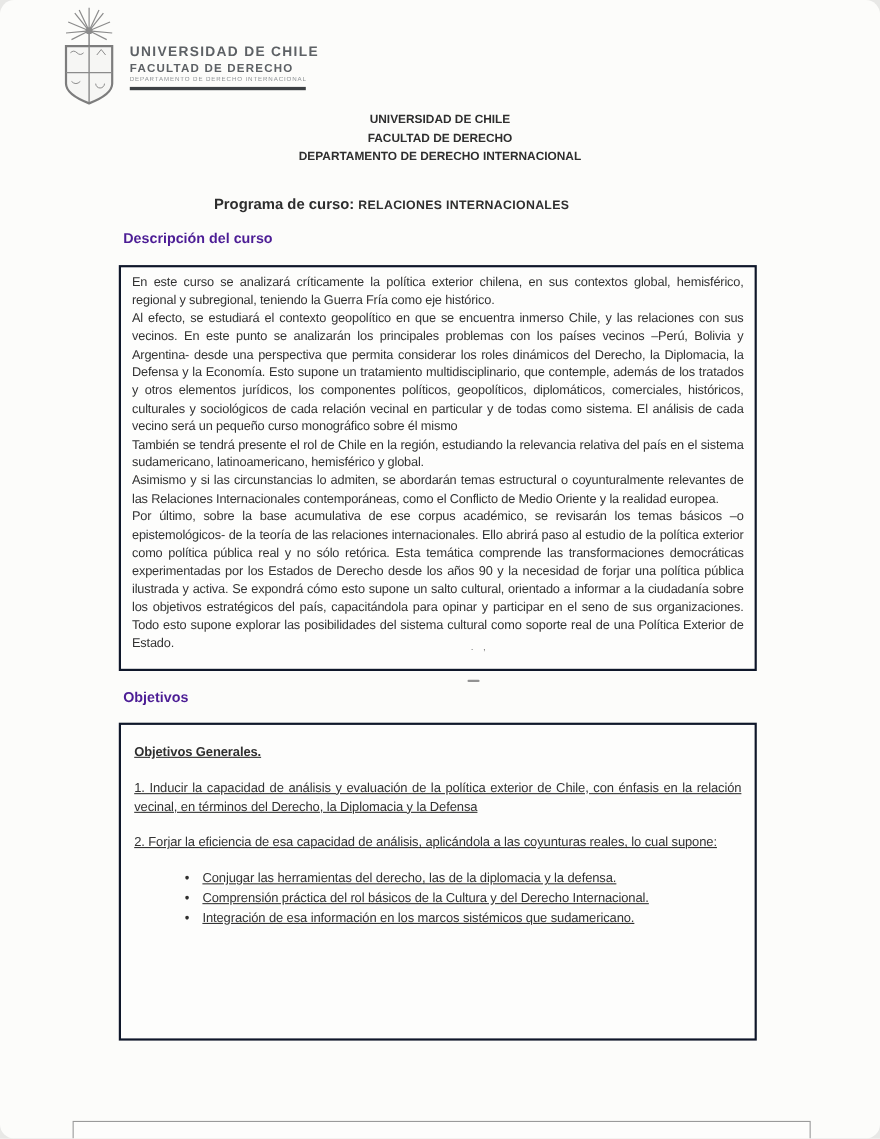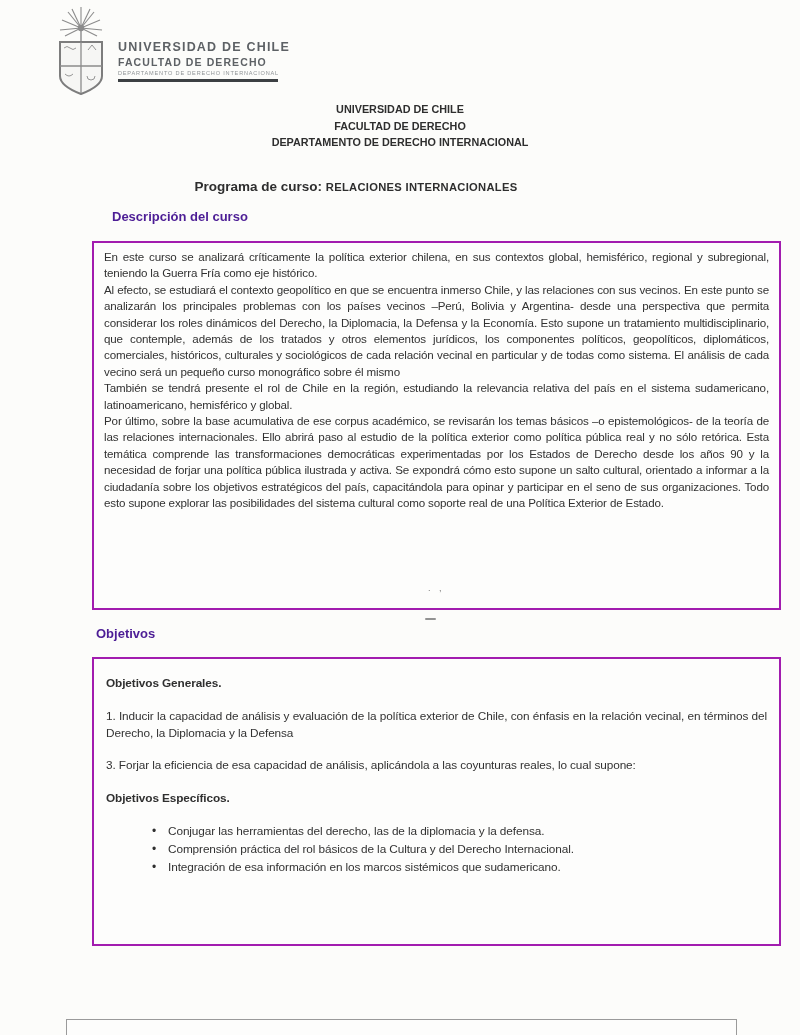--- a/index.html
+++ b/index.html
@@ -1,46 +1,46 @@
 <!DOCTYPE html>
 <html><head>
 <meta charset="utf-8">
 <style>
   html,body{margin:0;padding:0;background:#e8e8e6;}
   #page{
     position:relative;width:800px;height:1035px;margin:0 auto;
     background:#fcfcfa;overflow:hidden;
-    font-family:"Liberation Sans", sans-serif;color:#333;
+    font-family:"Liberation Sans", sans-serif;color:#333;border-radius:13px;
   }
   
   .logo-block{position:absolute;left:50px;top:6px;display:flex;align-items:flex-start;}
   .logo-emblem{width:62px;height:96px;flex:0 0 auto;}
   .logo-text{margin-top:34px;margin-left:6px;color:#63676b;}
   .logo-line1{font-size:12.5px;letter-spacing:1.2px;font-weight:bold;color:#5d6165;}
   .logo-line2{font-size:10.5px;letter-spacing:1.1px;font-weight:bold;color:#5d6165;margin-top:2px;}
   .logo-line3{font-size:5.6px;letter-spacing:0.8px;color:#8f9396;margin-top:2px;filter:blur(0.3px);}
   .logo-rule{width:160px;height:3px;background:#3c4043;margin-top:3px;}
   
   .center-header{position:absolute;top:101px;left:0;width:800px;text-align:center;}
   .center-header div{font-size:10.8px;font-weight:bold;color:#2e2e2e;line-height:16.5px;}
   
   .course-title{position:absolute;top:177px;left:0;width:712px;text-align:center;color:#2e2e2e;}
   .course-title .prefix{font-weight:bold;font-size:13.5px;}
   .course-title .course{font-weight:bold;font-size:11.2px;letter-spacing:0.3px;}
   
   .sec-heading{position:absolute;font-size:13px;font-weight:bold;color:#4c1d95;}
   #desc-heading{left:112px;top:209px;}
-  #obj-heading{left:96px;top:626px;}
+  #obj-heading{left:112px;top:626px;}
   
   .doc-box{
-    position:absolute;left:92px;width:689px;box-sizing:border-box;
-    border:2px solid #a21caf;background:#fdfdfc;overflow:hidden;
+    position:absolute;left:108px;width:580px;box-sizing:border-box;
+    border:2px solid #0f172a;background:#fdfdfc;overflow:hidden;
   }
   #box-desc{top:241px;height:369px;padding:6px 10px 0 10px;}
-  #box-obj{top:657px;height:289px;padding:16px 12px 16px 12px;}
+  #box-obj{top:657px;height:289px;padding:16px 12px 16px 12px;text-decoration:underline;}
   #box-desc p{
     margin:0;font-size:11.6px;line-height:16.4px;letter-spacing:-0.15px;
     text-align:justify;color:#323232;
   }
   #box-obj p{margin:0 0 16px 0;font-size:11.8px;line-height:16.8px;letter-spacing:-0.1px;color:#323232;text-align:justify;}
   #box-obj .bold{font-weight:bold;color:#2f2f2f;}
   #box-obj ul{margin:0;padding:0 0 0 46px;list-style:none;}
   #box-obj li{
     position:relative;font-size:11.8px;line-height:16.8px;letter-spacing:-0.1px;
     color:#323232;text-align:justify;margin-bottom:1px;padding-left:16px;
@@ -107,33 +107,33 @@
   <div class="course-title">
     <span class="prefix">Programa  de curso: </span><span class="course">RELACIONES INTERNACIONALES</span>
   </div>
 
   <div id="desc-heading" class="sec-heading">Descripción del curso</div>
 
   <div id="box-desc" class="doc-box">
     <p>En este curso se analizará críticamente la política exterior chilena, en sus contextos global, hemisférico, regional y subregional, teniendo la Guerra Fría como eje histórico.</p>
     <p>Al efecto, se estudiará el contexto geopolítico en que se encuentra inmerso Chile, y las relaciones con sus vecinos. En este punto se analizarán los principales problemas con los países vecinos –Perú, Bolivia y Argentina- desde una perspectiva que permita considerar los roles dinámicos del Derecho, la Diplomacia, la Defensa y la Economía. Esto supone un tratamiento multidisciplinario, que contemple, además de los tratados y otros elementos jurídicos, los componentes políticos, geopolíticos, diplomáticos, comerciales, históricos, culturales y sociológicos de cada relación vecinal en particular y de todas como sistema. El análisis de cada vecino será un pequeño curso monográfico sobre él mismo</p>
     <p>También se tendrá presente el rol de Chile en la región, estudiando la relevancia relativa del país en el sistema sudamericano, latinoamericano, hemisférico y global.</p>
+    <p>Asimismo y si las circunstancias lo admiten, se abordarán temas estructural o coyunturalmente relevantes de las Relaciones Internacionales contemporáneas, como el Conflicto de Medio Oriente y la realidad europea.</p>
     <p>Por último, sobre la base acumulativa de ese corpus académico, se revisarán los temas básicos –o epistemológicos- de la teoría de las relaciones internacionales. Ello abrirá paso al estudio de la política exterior como política pública real y no sólo retórica. Esta temática comprende las transformaciones democráticas experimentadas por los Estados de Derecho desde los años 90 y la necesidad de forjar una política pública ilustrada y activa. Se expondrá cómo esto supone un salto cultural, orientado a informar a la ciudadanía sobre los objetivos estratégicos del país, capacitándola para opinar y participar en el seno de sus organizaciones. Todo esto supone explorar las posibilidades del sistema cultural como soporte real de una Política Exterior de Estado.</p>
   </div>
 
   <div class="artifact-dots">. ,</div>
   <div class="artifact-dash"></div>
 
   <div id="obj-heading" class="sec-heading">Objetivos</div>
 
   <div id="box-obj" class="doc-box">
     <p class="bold">Objetivos Generales.</p>
     <p>1. Inducir la capacidad de análisis y evaluación de la política exterior de Chile, con énfasis  en la relación vecinal, en términos del Derecho, la Diplomacia y la Defensa</p>
-    <p>3. Forjar la eficiencia de esa capacidad  de análisis, aplicándola a las coyunturas reales, lo cual supone:</p>
-    <p class="bold">Objetivos Específicos.</p>
+    <p>2. Forjar la eficiencia de esa capacidad  de análisis, aplicándola a las coyunturas reales, lo cual supone:</p>
     <ul>
       <li>Conjugar las herramientas del derecho, las de la diplomacia y la defensa.</li>
       <li>Comprensión práctica del rol básicos de la Cultura y del Derecho Internacional.</li>
       <li>Integración de esa información en los marcos sistémicos que sudamericano.</li>
     </ul>
   </div>
 
   <div id="box-bottom" class="doc-box"></div>
 
 </div>

